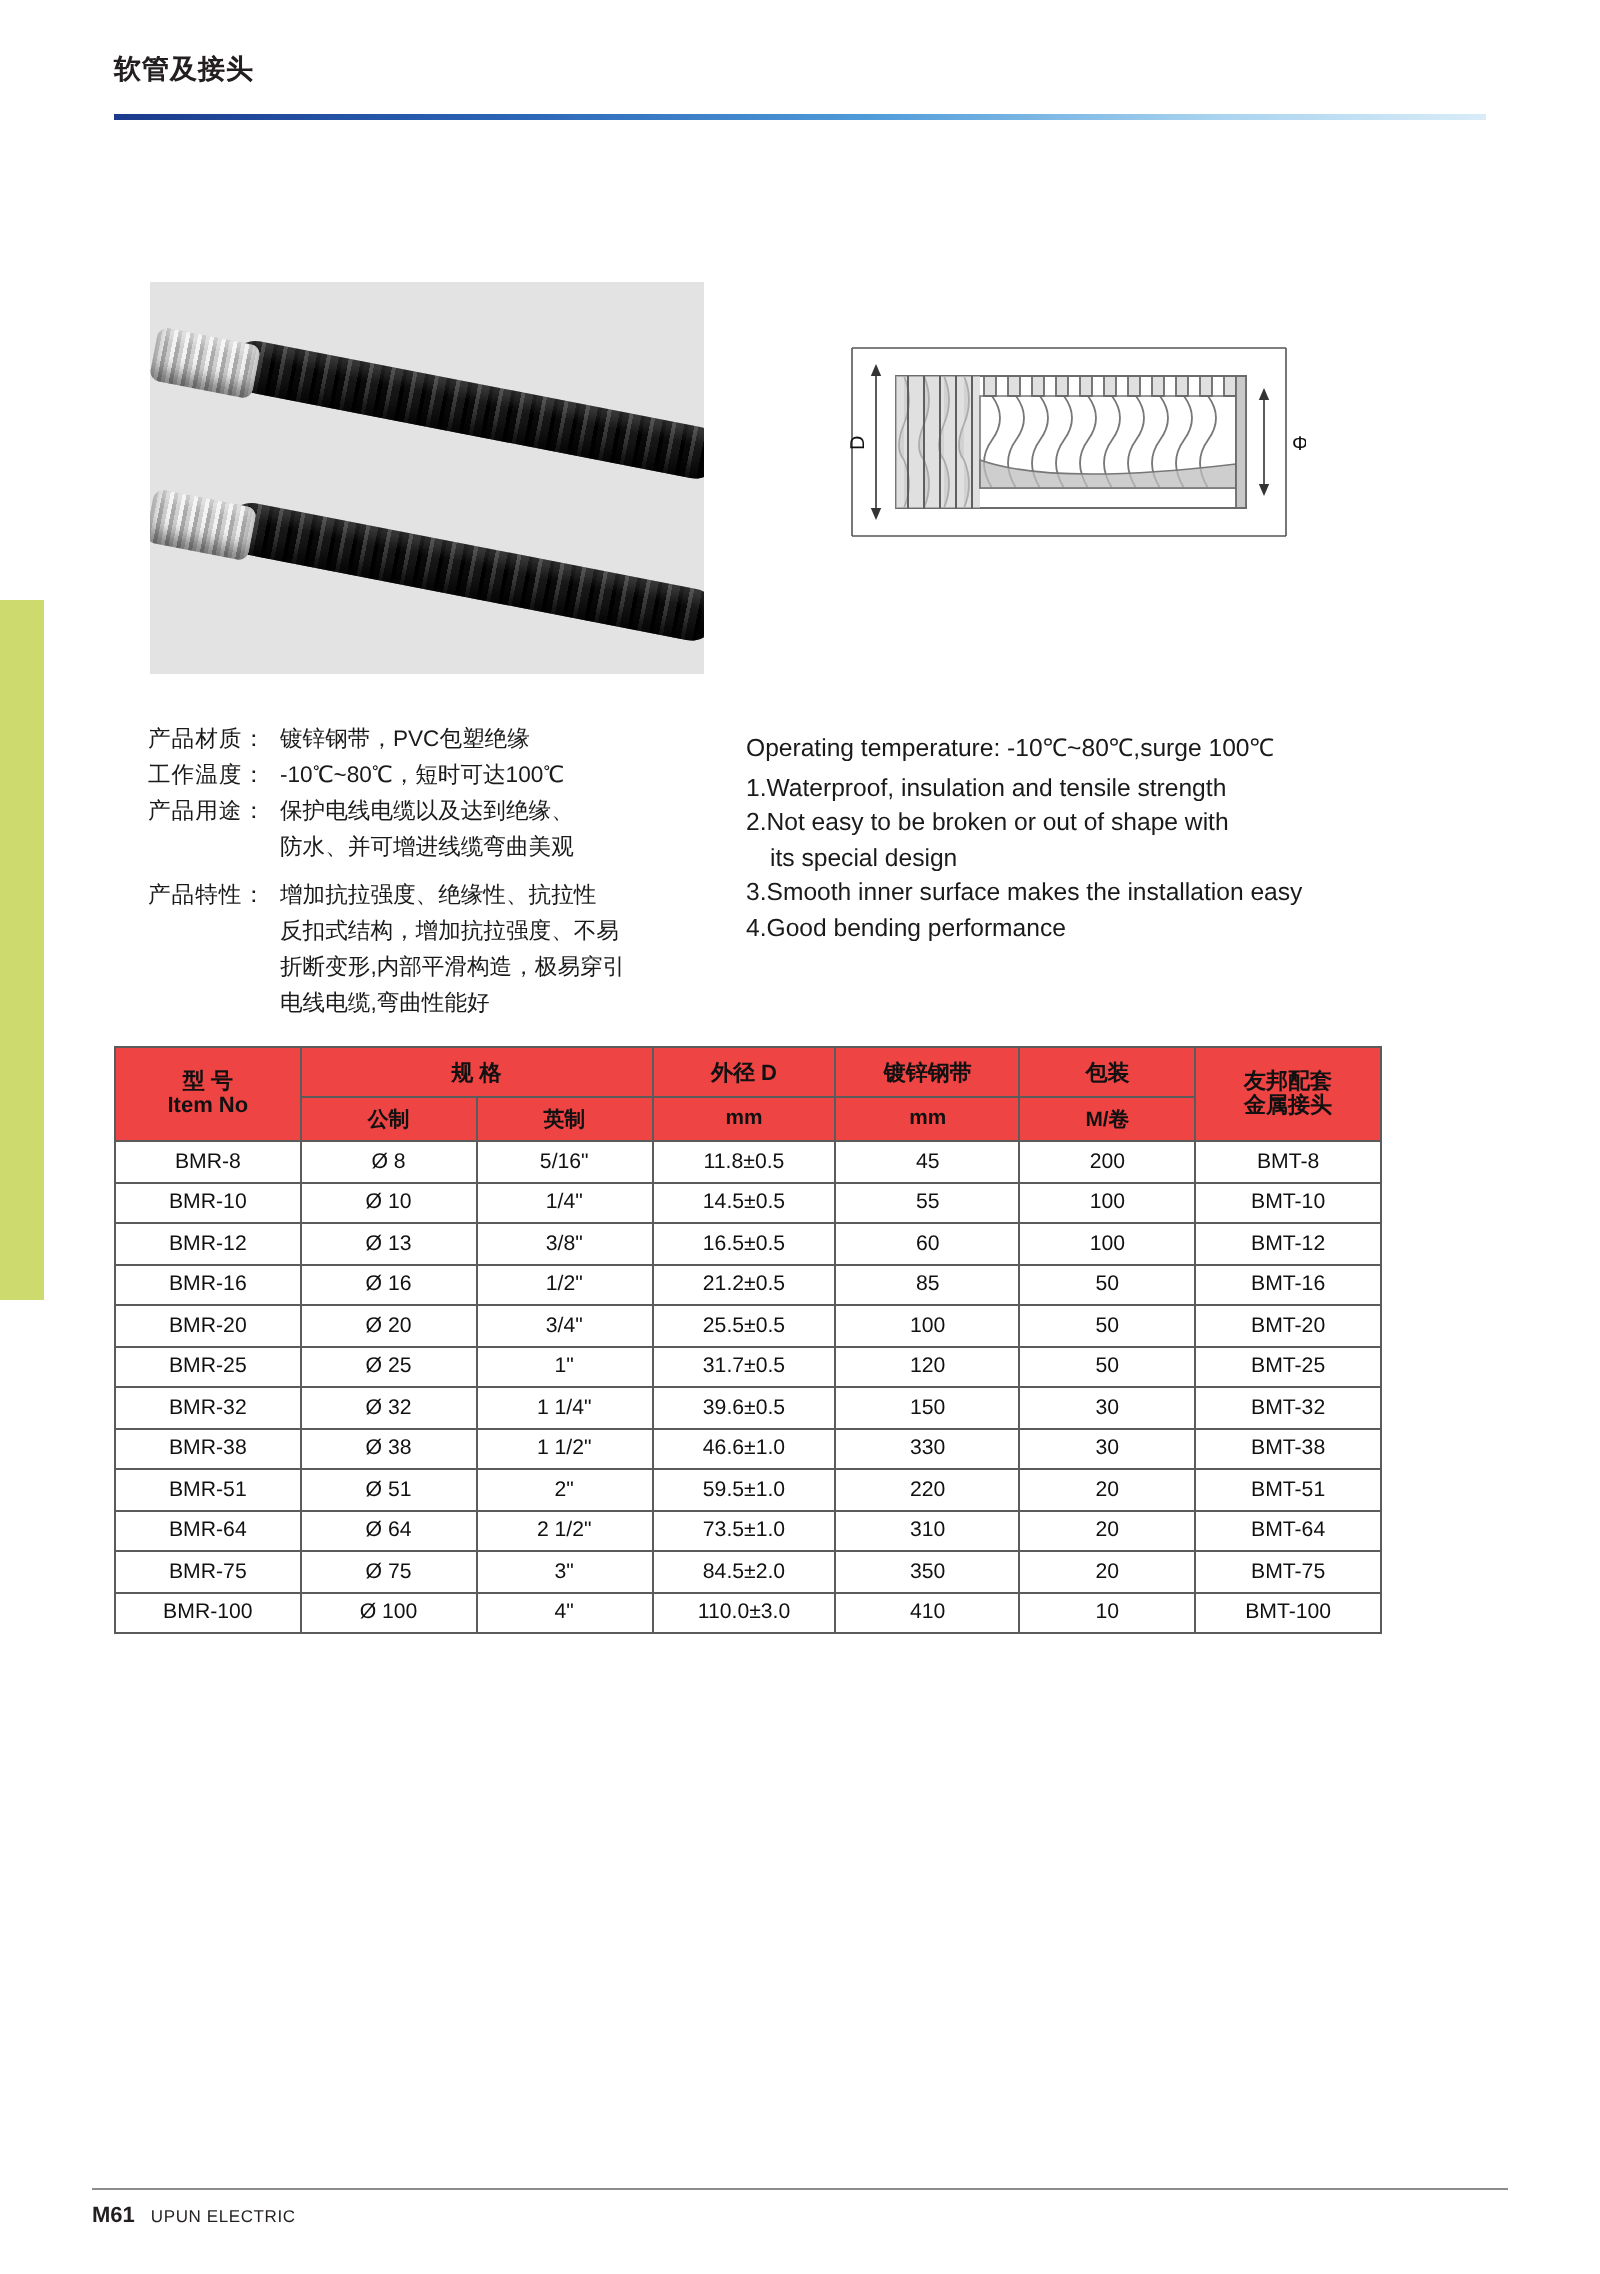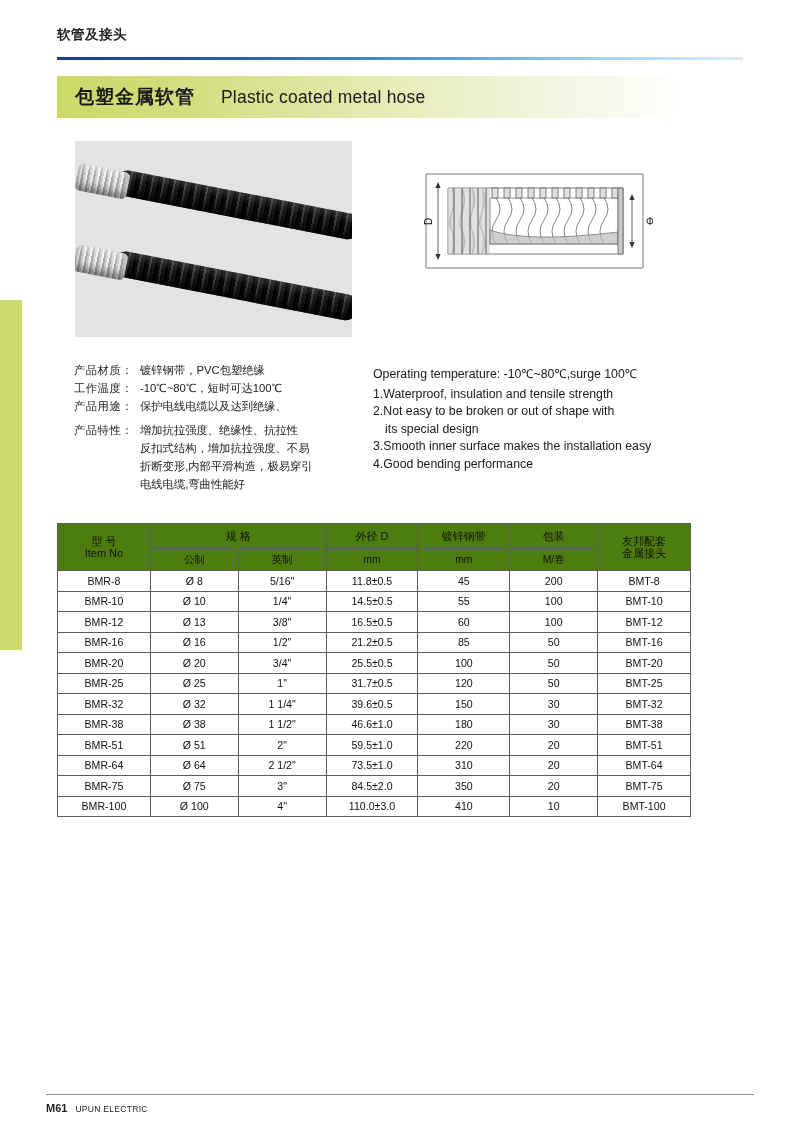--- a/index.html
+++ b/index.html
@@ -163,22 +163,22 @@
     width: 634px;
     font-size: 10.6px;
     color: #111;
   }
   table.spec th, table.spec td {
     border: 1px solid #5b5b5b;
     text-align: center;
     padding: 0;
   }
   table.spec thead th {
-    background: #4d7c0f;
-    font-weight: normal;
+    background: #ef4444;
+    font-weight: bold;
   }
   .th-main { height: 25px; font-size: 11px; }
   .th-sub { height: 22px; font-size: 10.4px; }
   table.spec tbody td { height: 20.5px; font-size: 10.6px; }
   .col-item { width: 93px; }
   .col-mm { width: 88px; }
   .col-inch { width: 88px; }
   .col-od { width: 92px; }
   .col-bend { width: 92px; }
   .col-pack { width: 88px; }
@@ -215,24 +215,20 @@
   }
 </style>
 </head>
 <body>
 
 <div class="page">
 
   <div class="header-title">软管及接头</div>
   <div class="header-rule"></div>
 
-  <div class="title-band">
-    <span class="title-cn">包塑金属软管</span>
-    <span class="title-en">Plastic coated metal hose</span>
-  </div>
 
   <div class="side-tab"></div>
 
   <div class="photo">
     <div class="hose h1"></div>
     <div class="ferrule f1"></div>
     <div class="hose h2"></div>
     <div class="ferrule f2"></div>
   </div>
 
@@ -309,20 +305,24 @@
         <span class="lbl">产品材质：</span>
         <span class="val">镀锌钢带，PVC包塑绝缘</span>
       </div>
     <div class="row">
         <span class="lbl">工作温度：</span>
         <span class="val">-10℃~80℃，短时可达100℃</span>
       </div>
     <div class="row">
         <span class="lbl">产品用途：</span>
         <span class="val">保护电线电缆以及达到绝缘、</span>
+      </div>
+    <div class="row">
+        <span class="lbl"></span>
+        <span class="val">防水、并可增进线缆弯曲美观</span>
       </div>
     <div class="row gap">
         <span class="lbl">产品特性：</span>
         <span class="val">增加抗拉强度、绝缘性、抗拉性</span>
       </div>
     <div class="row">
         <span class="lbl"></span>
         <span class="val">反扣式结构，增加抗拉强度、不易</span>
       </div>
     <div class="row">
@@ -439,21 +439,21 @@
           <td>39.6±0.5</td>
           <td>150</td>
           <td>30</td>
           <td>BMT-32</td>
         </tr>
         <tr>
           <td class="item-cell">BMR-38</td>
           <td>Ø 38</td>
           <td>1 1/2"</td>
           <td>46.6±1.0</td>
-          <td>180</td>
+          <td>330</td>
           <td>30</td>
           <td>BMT-38</td>
         </tr>
         <tr>
           <td class="item-cell">BMR-51</td>
           <td>Ø 51</td>
           <td>2"</td>
           <td>59.5±1.0</td>
           <td>220</td>
           <td>20</td>

